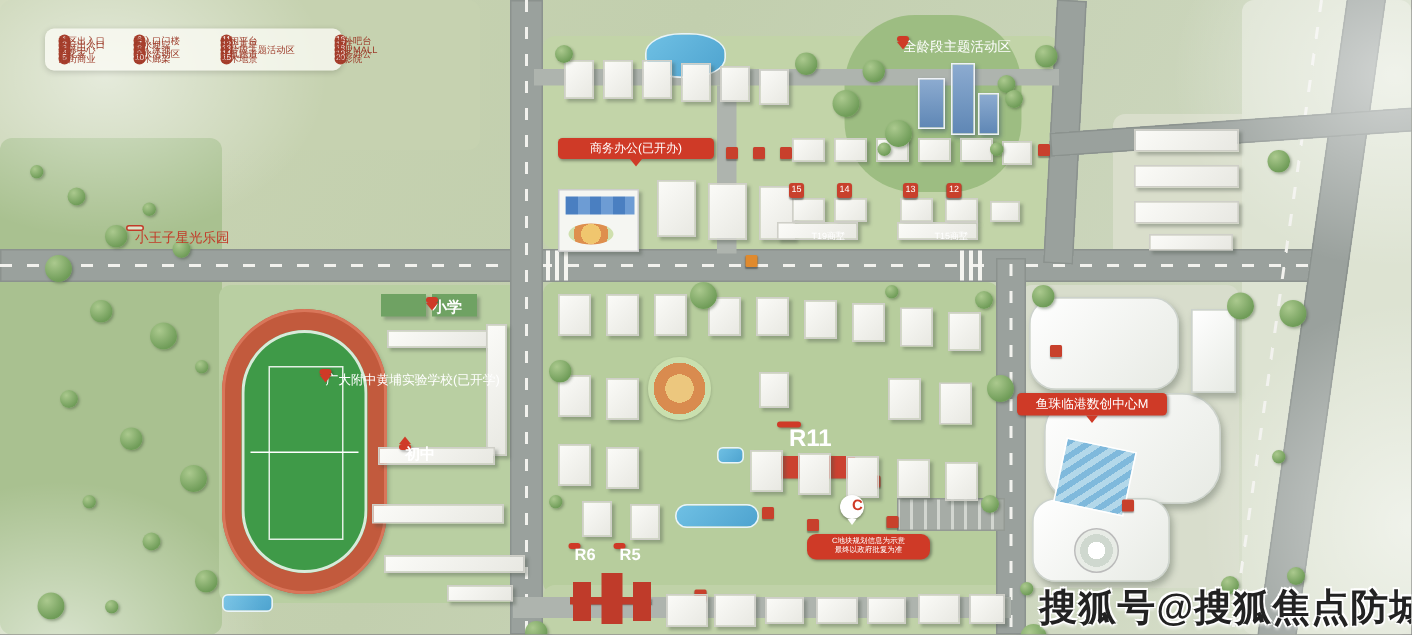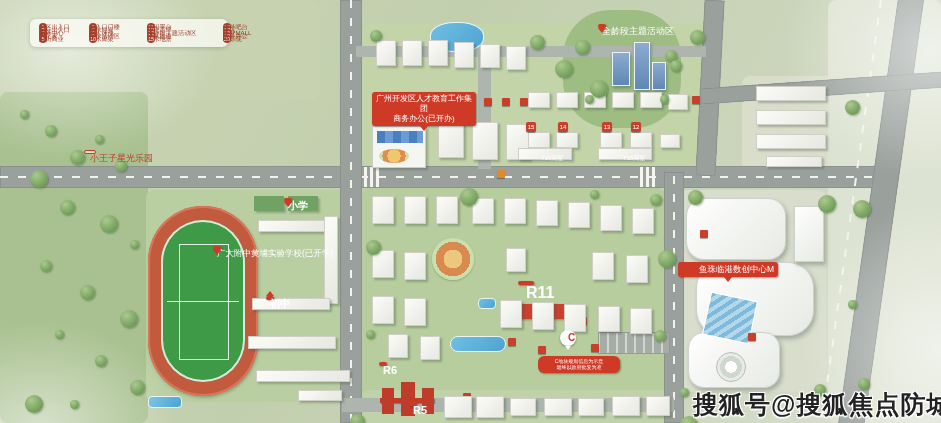--- a/index.html
+++ b/index.html
@@ -242,21 +242,20 @@
         <span class="lg-txt">电影院</span>
       </div>
     </div>
 
   <div class="lbl-red" style="left: 598px; top: 24px; font-size: 9px; z-index: 10;">
     <span>全龄段主题活动区</span>
       <i class="pd"></i>
   </div>
 
   <div class="lbl-red" style="left: 372px; top: 92px; font-size: 8px; white-space: normal; width: 104px; z-index: 10;">
-    <span style="position:static;display:block;">广州开发区人才教育工作集团</span>
     <span style="position:static;display:block;">商务办公(已开办)</span>
     <i class="pd"></i>
   </div>
 
   <div class="lbl-outline" style="left: 84px; top: 150px; font-size: 9px; z-index: 10;">
     <span>小王子星光乐园</span>
   </div>
 
   <div class="lbl-red" style="left: 284px; top: 198px; font-size: 10px; font-weight: bold; z-index: 10;">
     <span>小学</span>
@@ -274,35 +273,35 @@
   </div>
 
   <div class="lbl-red" style="left: 518px; top: 281px; font-size: 16px; font-weight: bold; padding: 2px 8px; z-index: 10;">
     <span>R11</span>
   </div>
   <div style="left:510px;top:304px;width:60px;height:15px;background:#cb4130;box-shadow:1px 1px 2px rgba(0,0,0,.3);"></div>
 
   <div class="lbl-red" style="left: 379px; top: 362px; font-size: 11px; font-weight: bold; z-index: 10;">
     <span>R6</span>
   </div>
-  <div class="lbl-red" style="left: 409px; top: 362px; font-size: 11px; font-weight: bold; z-index: 10; margin-top: 40px;">
+  <div class="lbl-red" style="left: 409px; top: 362px; font-size: 11px; font-weight: bold; z-index: 10;">
     <span>R5</span>
   </div>
 
   <div id="cbadge" style="z-index: 10;">
     <span>C</span>
   </div>
 
   <div class="lbl-red" style="left: 538px; top: 356px; font-size: 5px; white-space: normal; width: 82px; border-radius: 6px; z-index: 10;">
     <span style="position:static;display:block;">C地块规划信息为示意</span>
     <span style="position:static;display:block;">最终以政府批复为准</span>
   </div>
 
   <div class="lbl-red" style="left: 678px; top: 262px; font-size: 8.5px; white-space: normal; width: 100px; z-index: 10;">
-    <span style="position:static;display:block;text-align:right;">鱼珠临港数创中心M</span>
+    <span style="position:static;display:block;">鱼珠临港数创中心M</span>
     <i class="pd"></i>
   </div>
 
   <div class="strip" style="left: 524px; top: 154px; width: 34px; z-index: 10;">
     <span>T19商墅</span>
   </div>
   <div class="strip" style="left: 606px; top: 154px; width: 34px; z-index: 10;">
     <span>T15商墅</span>
   </div>
 

